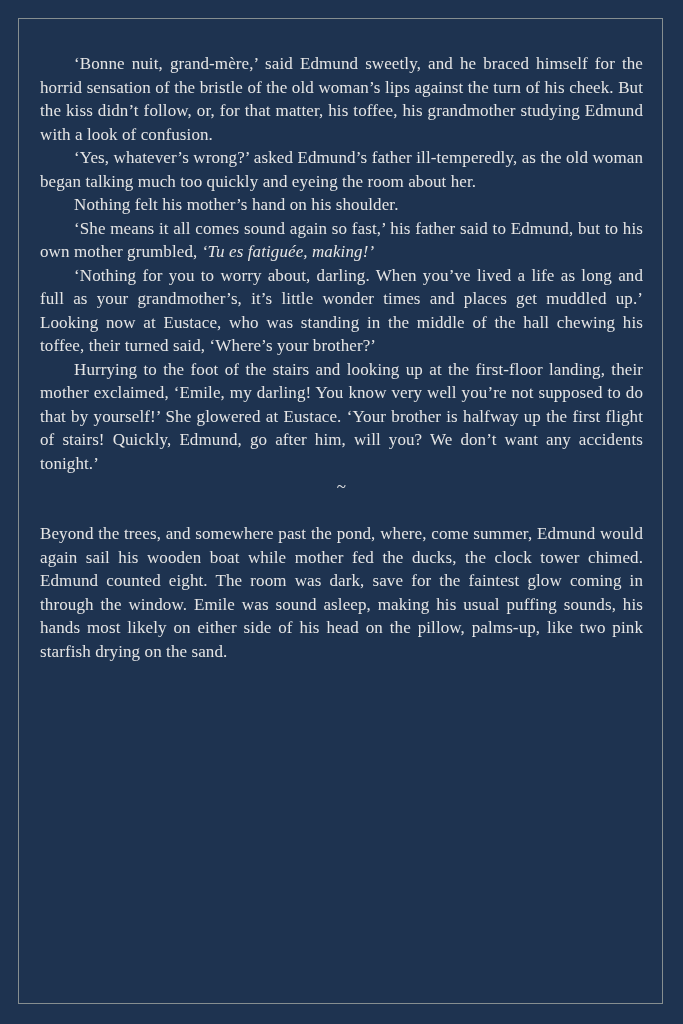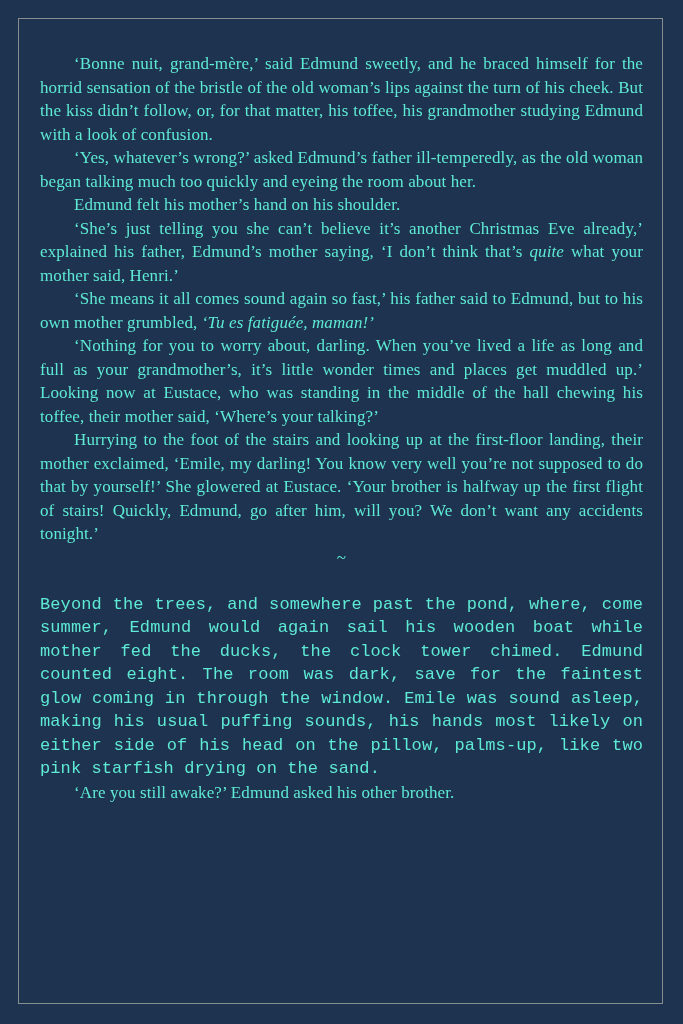--- a/index.html
+++ b/index.html
@@ -38,41 +38,38 @@
   .page-text p {
     margin: 0;
     padding: 0;
     text-align: justify;
   }
   .page-text p.indent {
     text-indent: 34px;
   }
   .page-text p.flush {
     text-indent: 0;
-    font-family: Liberation Mono, monospace;
   }
   .page-text p.separator {
     text-align: center;
     text-indent: 0;
     margin: 0 0 23.5px 0;
   }
   .italic {
     font-style: italic;
   }
 </style>
 </head>
 <body>
 
 <div class="page" style="background: rgb(30, 51, 80);">
   <div class="border-frame"></div>
-  <div class="page-text" style="color: #5eead4;">
+  <div class="page-text" style="color: #e5e5e5;">
       <p class="indent"><span>‘Bonne nuit, grand-mère,’ said Edmund sweetly, and he braced himself for the horrid sensation of the bristle of the old woman’s lips against the turn of his cheek. But the kiss didn’t follow, or, for that matter, his toffee, his grandmother studying Edmund with a look of confusion.</span></p>
       <p class="indent"><span>‘Yes, whatever’s wrong?’ asked Edmund’s father ill-temperedly, as the old woman began talking much too quickly and eyeing the room about her.</span></p>
-      <p class="indent"><span>Edmund felt his mother’s hand on his shoulder.</span></p>
-      <p class="indent"><span>‘She’s just telling you she can’t believe it’s another Christmas Eve already,’ explained his father, Edmund’s mother saying, ‘I don’t think that’s </span><span class="italic">quite</span><span> what your mother said, Henri.’</span></p>
-      <p class="indent"><span>‘She means it all comes sound again so fast,’ his father said to Edmund, but to his own mother grumbled, </span><span class="italic">‘Tu es fatiguée, maman!’</span></p>
-      <p class="indent"><span>‘Nothing for you to worry about, darling.  When you’ve lived a life as long and full as your grandmother’s, it’s little wonder times and places get muddled up.’ Looking now at Eustace, who was standing in the middle of the hall chewing his toffee, their mother said, ‘Where’s your talking?’</span></p>
+      <p class="indent"><span>Nothing felt his mother’s hand on his shoulder.</span></p>
+      <p class="indent"><span>‘She means it all comes sound again so fast,’ his father said to Edmund, but to his own mother grumbled, </span><span class="italic">‘Tu es fatiguée, making!’</span></p>
+      <p class="indent"><span>‘Nothing for you to worry about, darling.  When you’ve lived a life as long and full as your grandmother’s, it’s little wonder times and places get muddled up.’ Looking now at Eustace, who was standing in the middle of the hall chewing his toffee, their turned said, ‘Where’s your brother?’</span></p>
       <p class="indent"><span>Hurrying to the foot of the stairs and looking up at the first-floor landing, their mother exclaimed, ‘Emile, my darling! You know very well you’re not supposed to do that by yourself!’  She glowered at Eustace. ‘Your brother is halfway up the first flight of stairs! Quickly, Edmund, go after him, will you? We don’t want any accidents tonight.’</span></p>
       <p class="separator"><span>~</span></p>
       <p class="flush"><span>Beyond the trees, and somewhere past the pond, where, come summer, Edmund would again sail his wooden boat while mother fed the ducks, the clock tower chimed.  Edmund counted eight.  The room was dark, save for the faintest glow coming in through the window.  Emile was sound asleep, making his usual puffing sounds,  his hands most likely on either side of his head on the pillow, palms-up, like two pink starfish drying on the sand.</span></p>
-      <p class="indent"><span>‘Are you still awake?’ Edmund asked his other brother.</span></p>
     </div>
 </div>
 
 </body></html>

